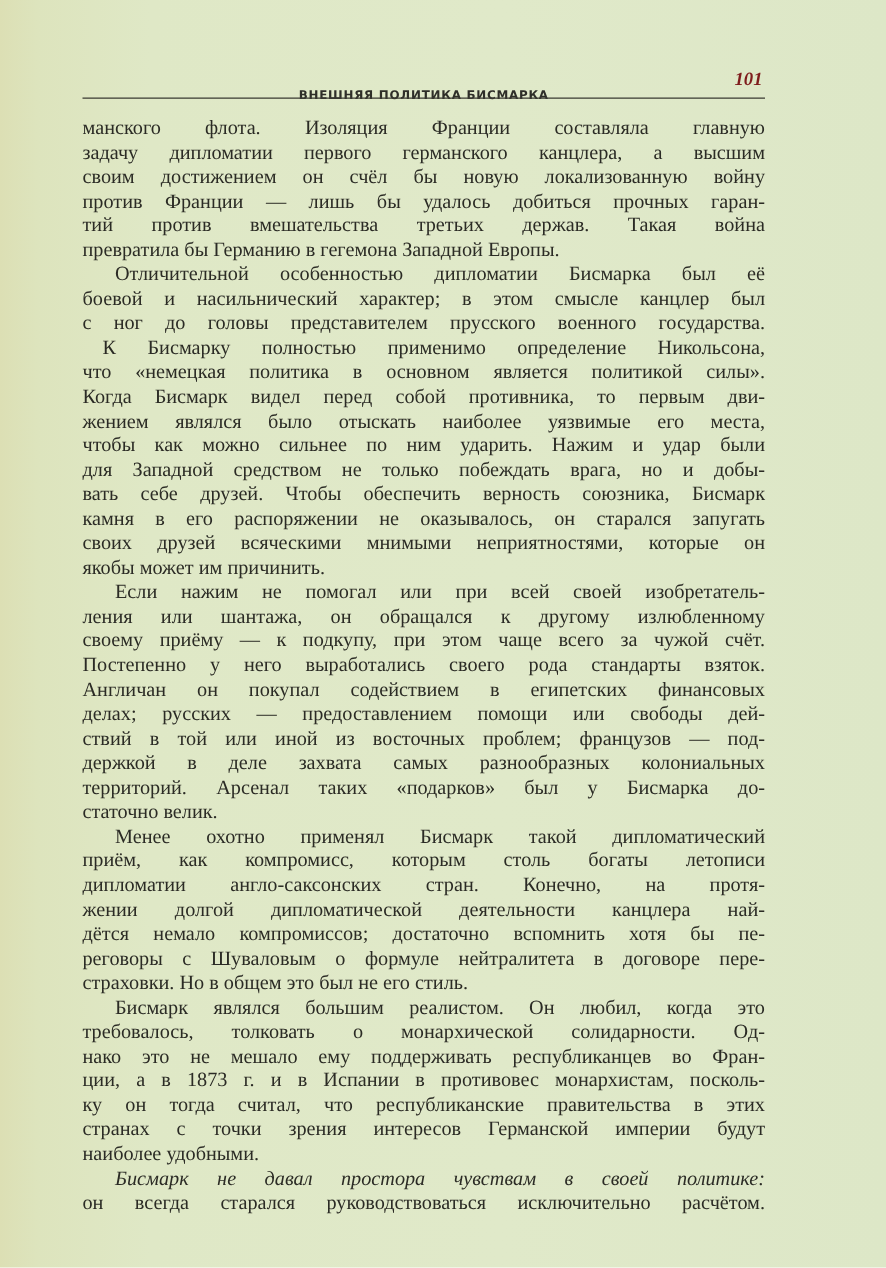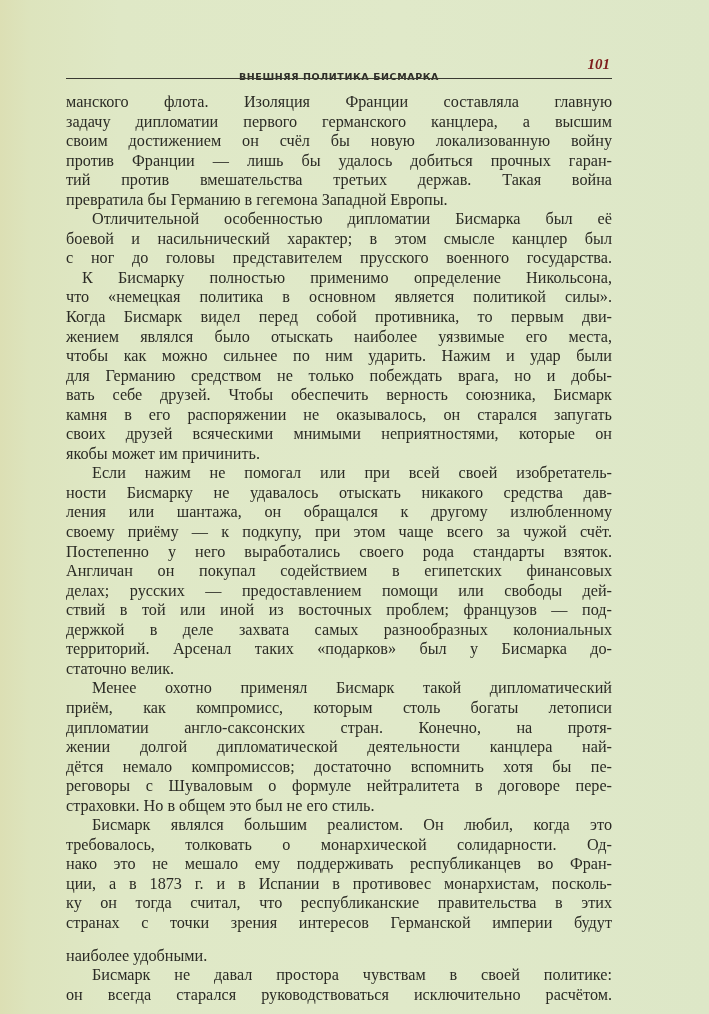--- a/index.html
+++ b/index.html
@@ -105,30 +105,29 @@
 
     <div class="paragraph">
       <span class="line indent" style="display: block;">Отличительной особенностью дипломатии Бисмарка был её</span>
       <span class="line" style="display: block;">боевой и насильнический характер; в этом смысле канцлер был</span>
       <span class="line" style="display: block;">с ног до головы представителем прусского военного государства.</span>
       <span class="line" style="display: block; margin-left: 16px;">К Бисмарку полностью применимо определение Никольсона,</span>
       <span class="line" style="display: block;">что «немецкая политика в основном является политикой силы».</span>
       <span class="line" style="display: block;">Когда Бисмарк видел перед собой противника, то первым дви-</span>
       <span class="line" style="display: block;">жением являлся было отыскать наиболее уязвимые его места,</span>
       <span class="line" style="display: block;">чтобы как можно сильнее по ним ударить. Нажим и удар были</span>
-      <span class="line" style="display: block;">для Германию средством не только побеждать врага, но и добы-</span>
+      <span class="line" style="display: block;">для Западной средством не только побеждать врага, но и добы-</span>
       <span class="line" style="display: block;">вать себе друзей. Чтобы обеспечить верность союзника, Бисмарк</span>
       <span class="line" style="display: block;">камня в его распоряжении не оказывалось, он старался запугать</span>
       <span class="line" style="display: block;">своих друзей всяческими мнимыми неприятностями, которые он</span>
       <span class="line last" style="display: block;">якобы может им причинить.</span>
     </div>
 
     <div class="paragraph">
       <span class="line indent" style="display: block;">Если нажим не помогал или при всей своей изобретатель-</span>
-      <span class="line" style="display: block;">ности Бисмарку не удавалось отыскать никакого средства дав-</span>
       <span class="line" style="display: block;">ления или шантажа, он обращался к другому излюбленному</span>
       <span class="line" style="display: block;">своему приёму — к подкупу, при этом чаще всего за чужой счёт.</span>
       <span class="line" style="display: block;">Постепенно у него выработались своего рода стандарты взяток.</span>
       <span class="line" style="display: block;">Англичан он покупал содействием в египетских финансовых</span>
       <span class="line" style="display: block;">делах; русских — предоставлением помощи или свободы дей-</span>
       <span class="line" style="display: block;">ствий в той или иной из восточных проблем; французов — под-</span>
       <span class="line" style="display: block;">держкой в деле захвата самых разнообразных колониальных</span>
       <span class="line" style="display: block;">территорий. Арсенал таких «подарков» был у Бисмарка до-</span>
       <span class="line last" style="display: block;">статочно велик.</span>
     </div>
@@ -143,21 +142,21 @@
       <span class="line last" style="display: block;">страховки. Но в общем это был не его стиль.</span>
     </div>
 
     <div class="paragraph">
       <span class="line indent" style="display: block;">Бисмарк являлся большим реалистом. Он любил, когда это</span>
       <span class="line" style="display: block;">требовалось, толковать о монархической солидарности. Од-</span>
       <span class="line" style="display: block;">нако это не мешало ему поддерживать республиканцев во Фран-</span>
       <span class="line" style="display: block;">ции, а в 1873 г. и в Испании в противовес монархистам, посколь-</span>
       <span class="line" style="display: block;">ку он тогда считал, что республиканские правительства в этих</span>
       <span class="line" style="display: block;">странах с точки зрения интересов Германской империи будут</span>
-      <span class="line last" style="display: block; margin-top: 13px;">наиболее удобными.</span>
+      <span class="line last" style="display: block;">наиболее удобными.</span>
     </div>
 
     <div class="paragraph">
-      <span class="line indent" style="display: block;">Бисмарк не давал простора чувствам в своей политике:</span>
+      <span class="line indent" style="display: block; font-style: italic;">Бисмарк не давал простора чувствам в своей политике:</span>
       <span class="line" style="display: block;">он всегда старался руководствоваться исключительно расчётом.</span>
     </div>
   </div>
 </div>
 
 </body></html>

